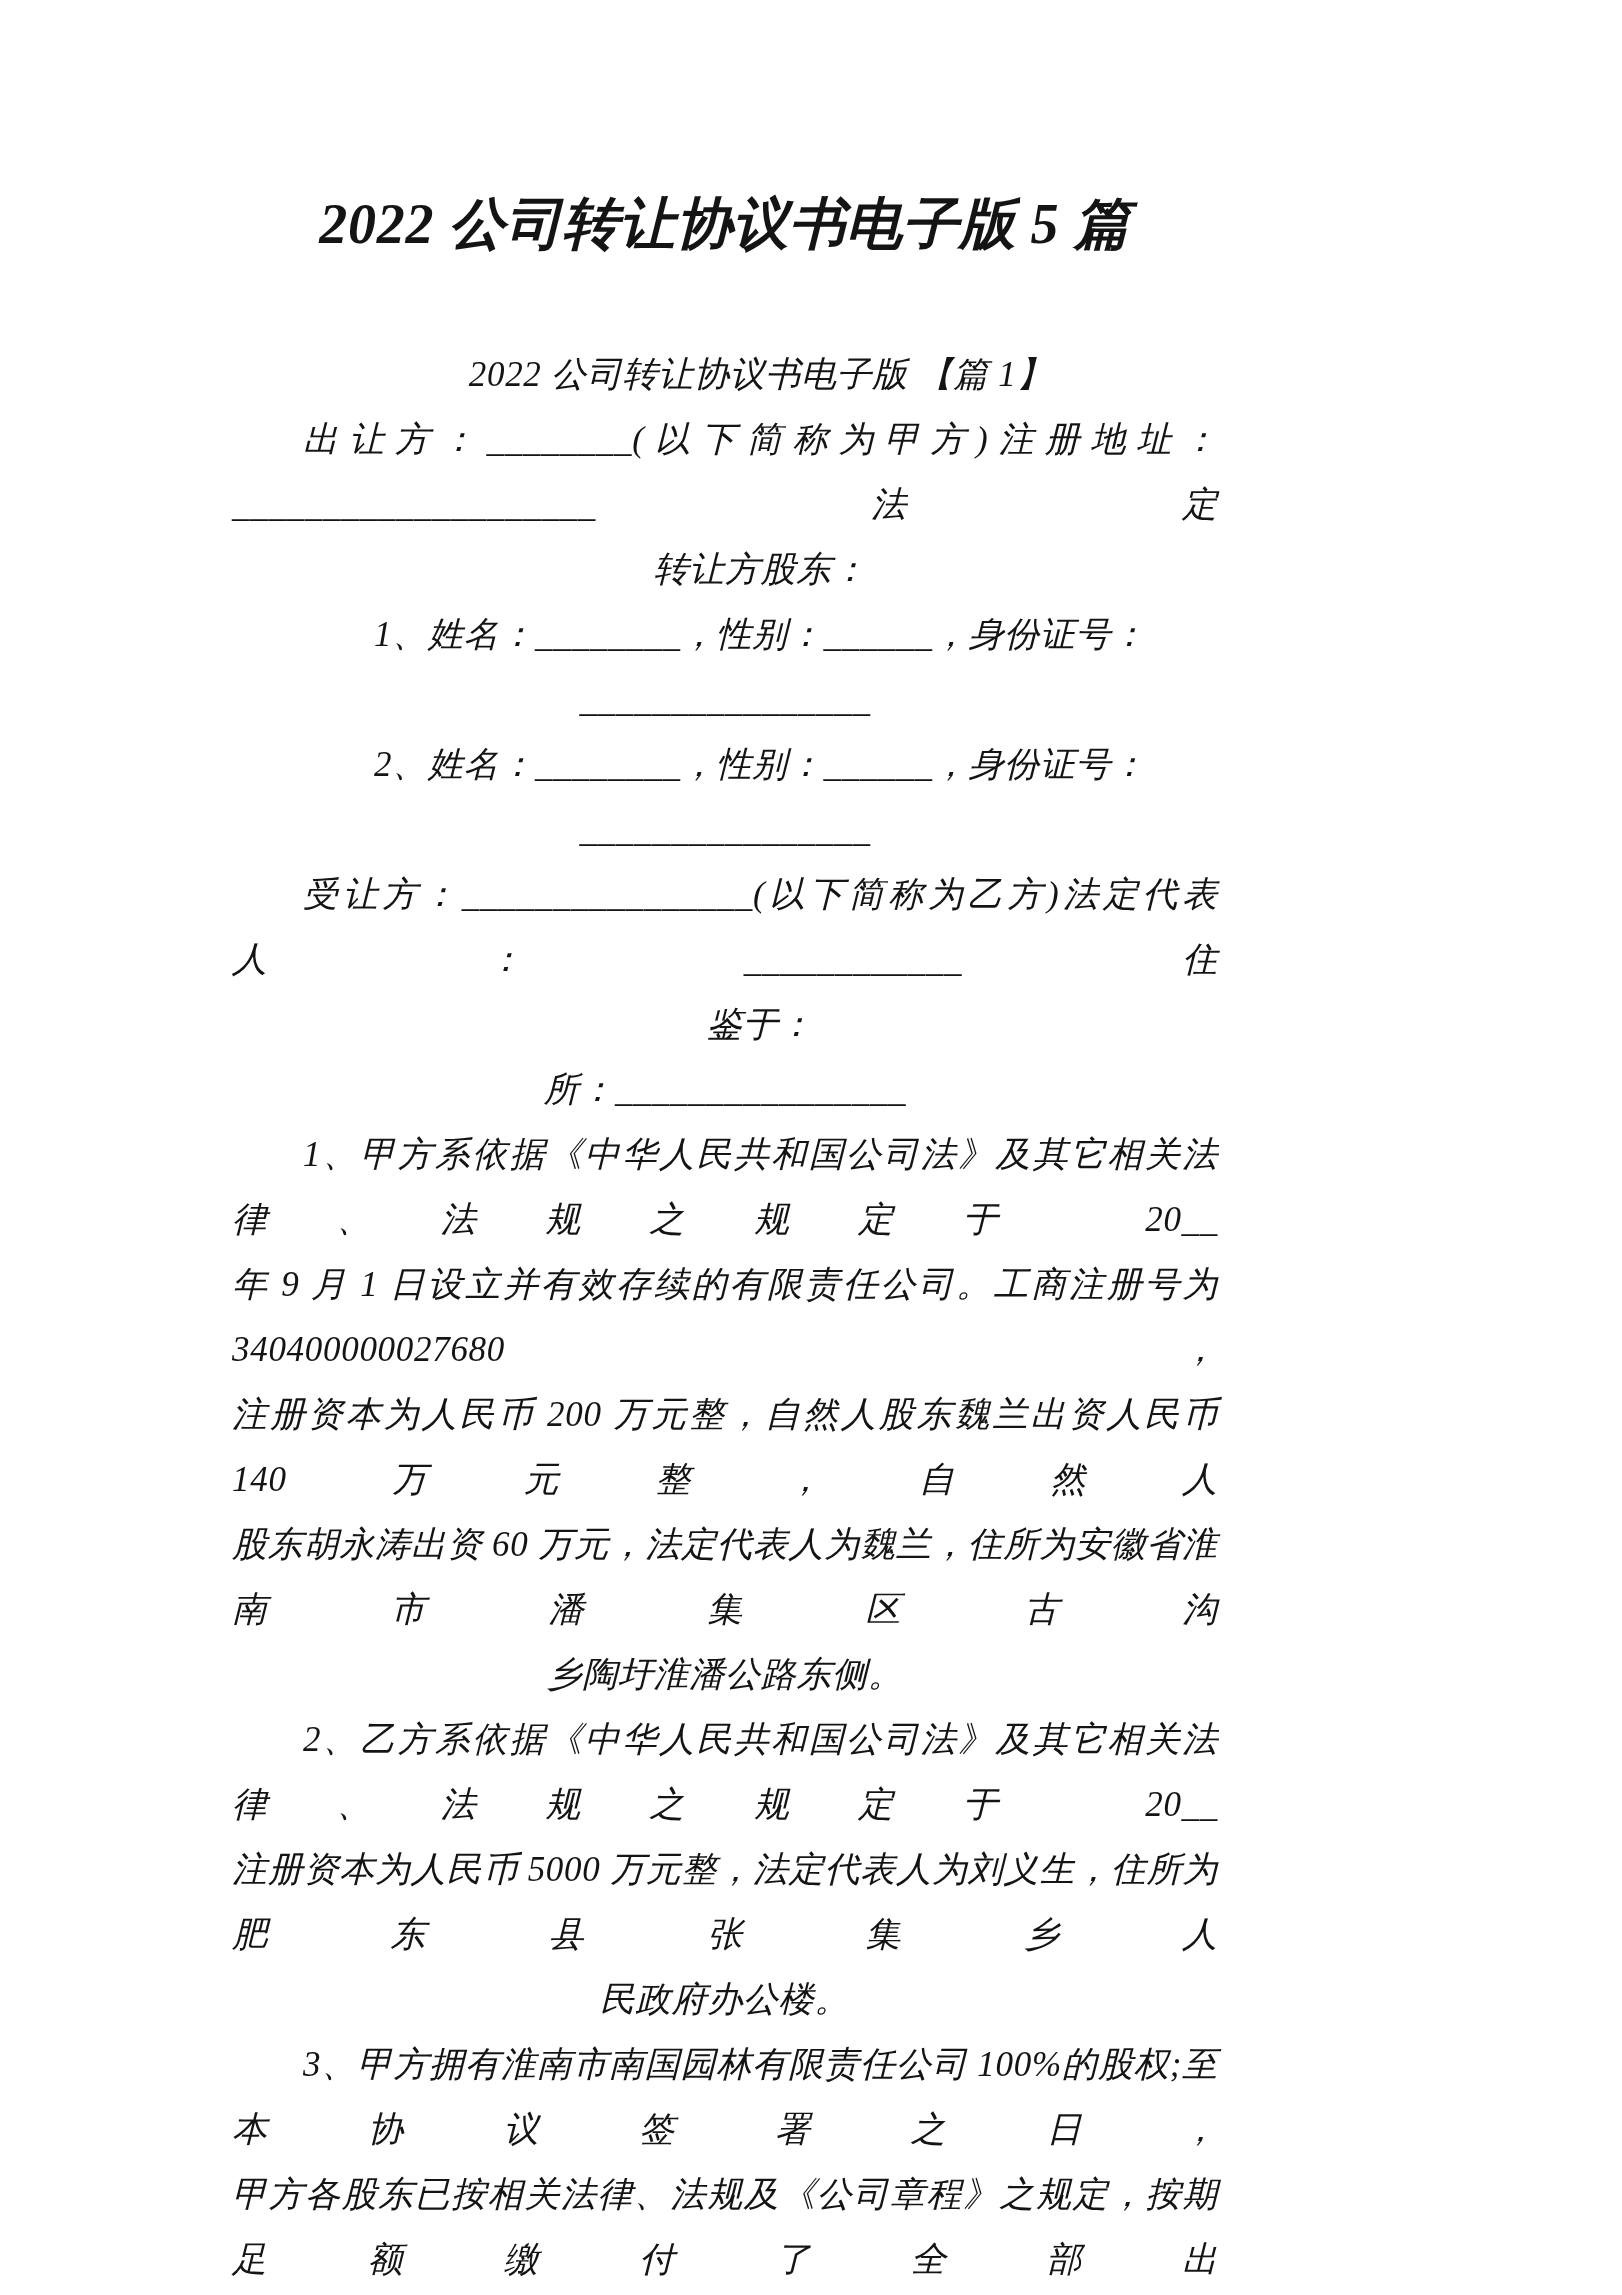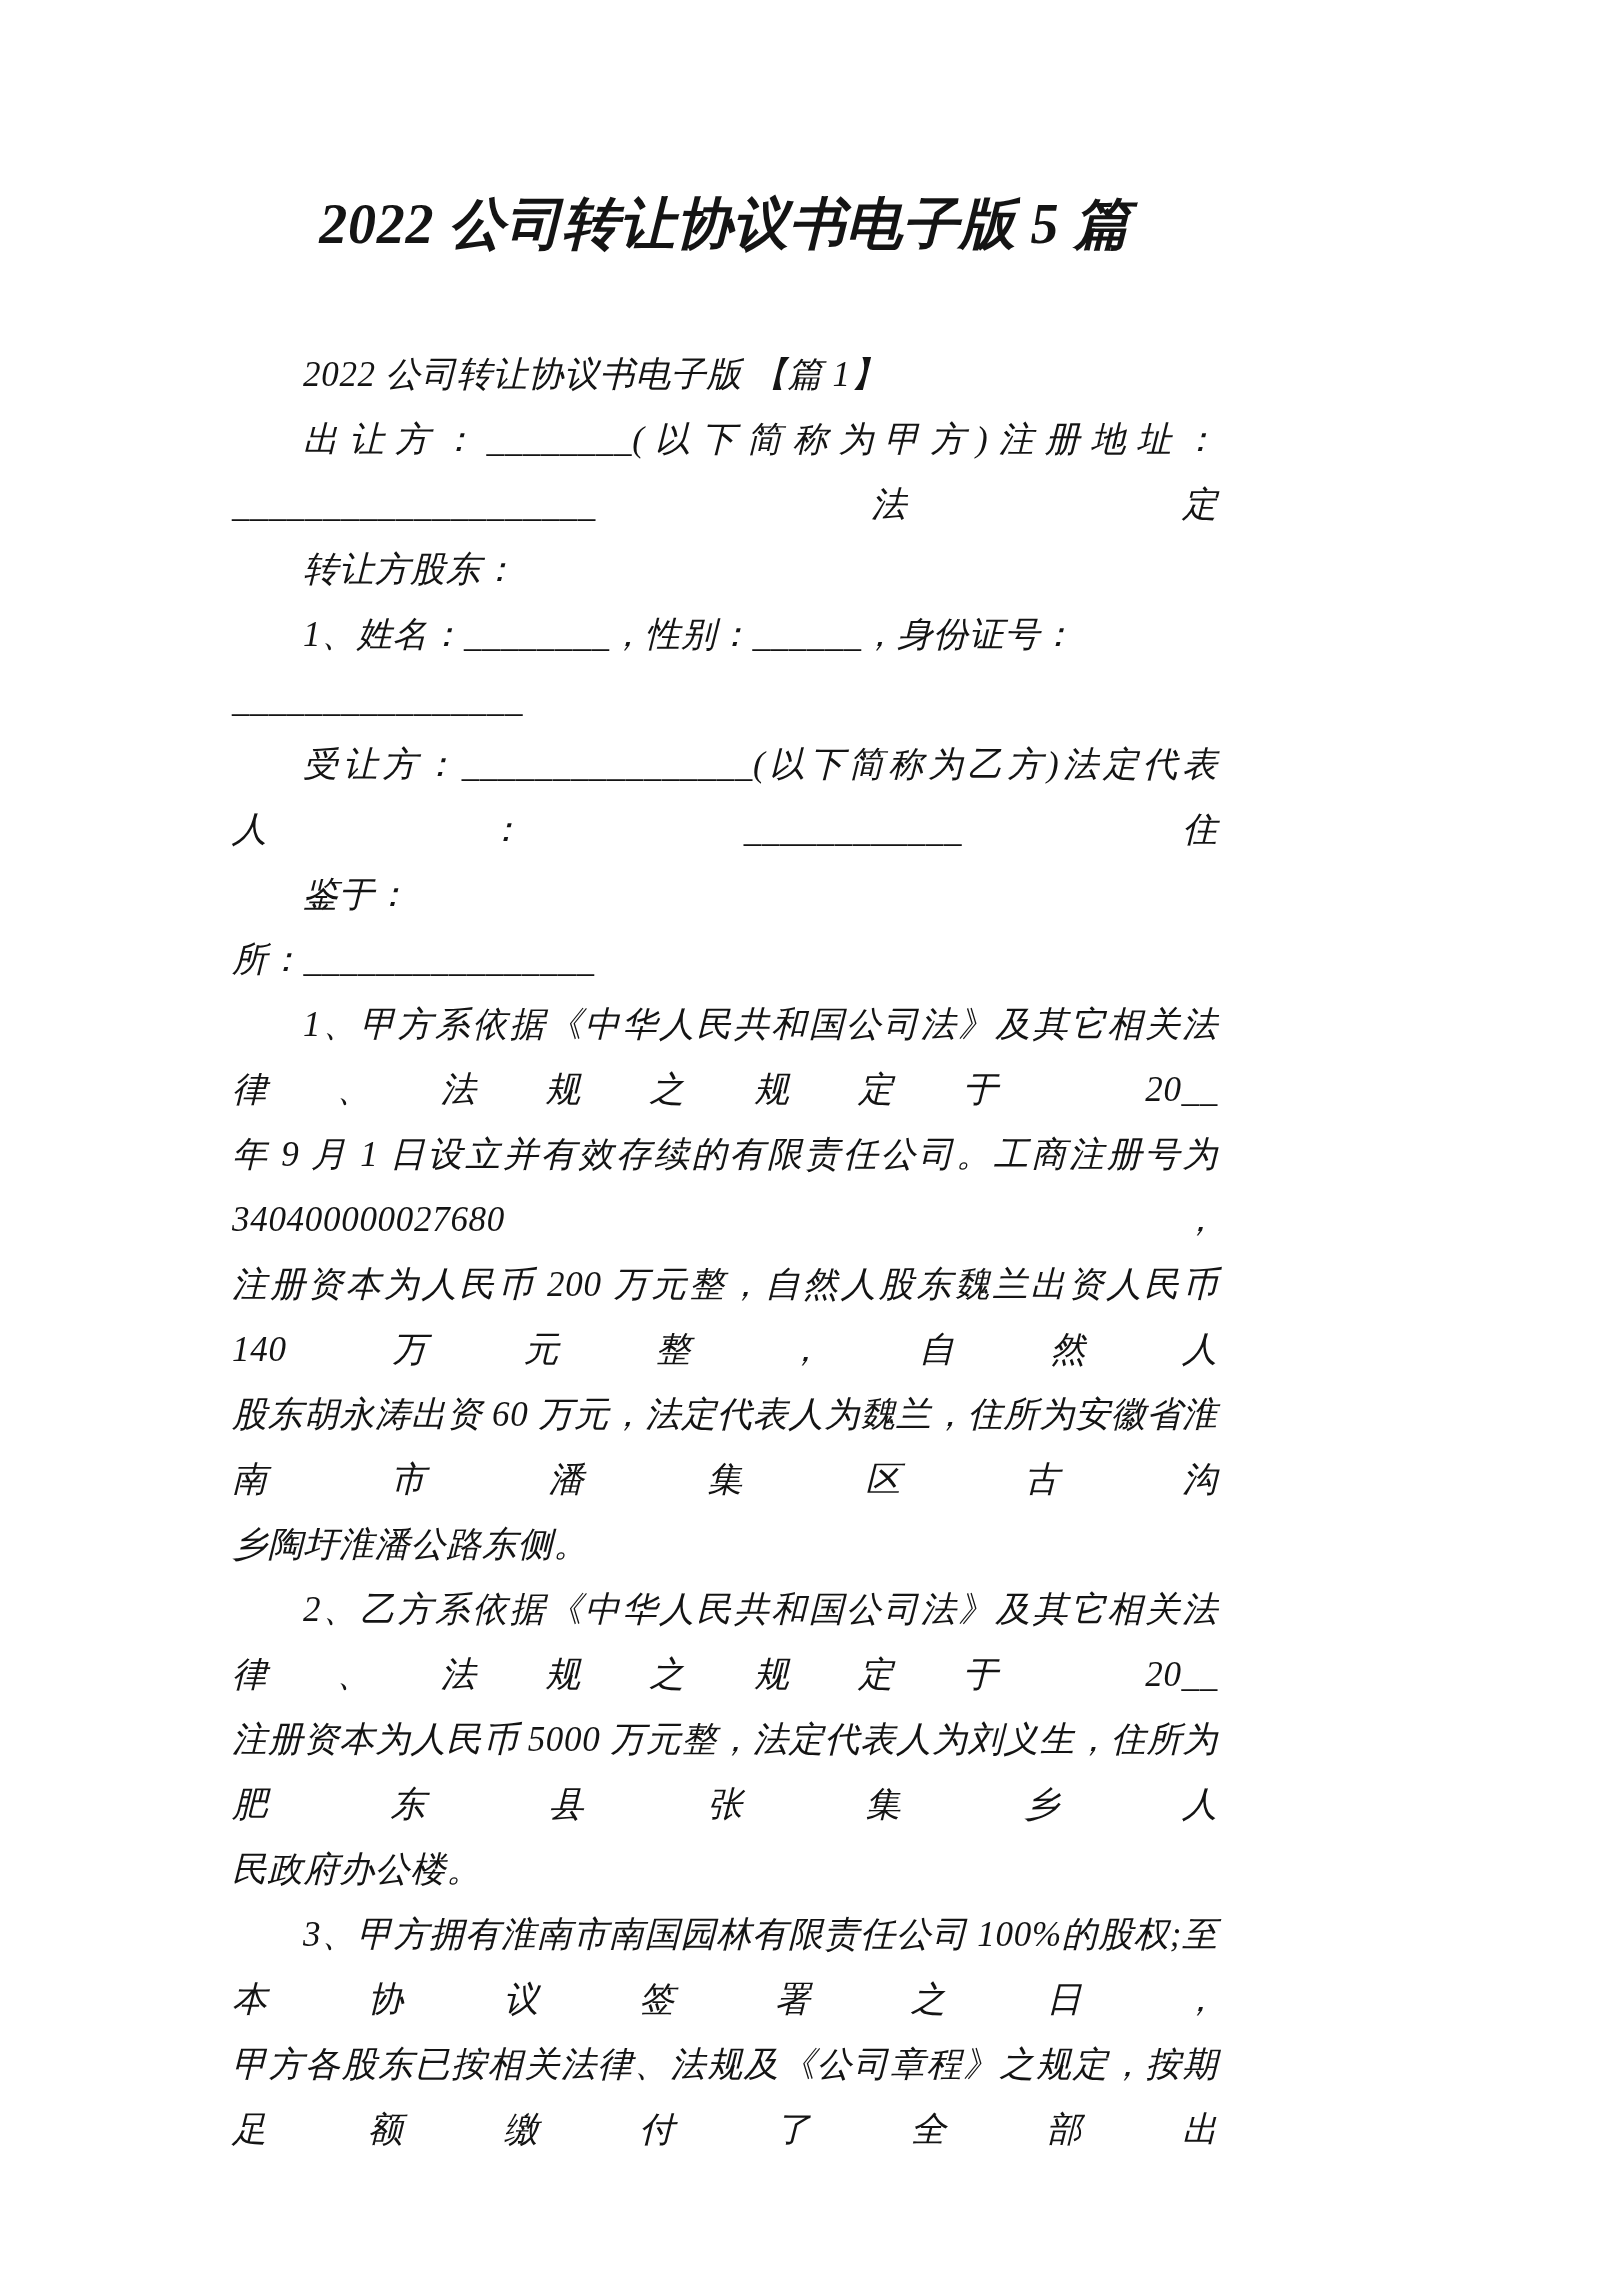--- a/index.html
+++ b/index.html
@@ -27,40 +27,41 @@
     letter-spacing: 0.7px;
     white-space: nowrap;
   }
   .doc-body {
     margin-top: 90px;
     font-size: 35px;
     line-height: 65px;
   }
   .line {
     min-height: 65px;
-    text-align: left;
+    text-align: center;
     letter-spacing: 0.7px;
   }
   .line.indent { text-indent: 71px; }
   .line.justify {
     text-align: justify;
     text-align-last: justify;
     font-style: italic;
   }
 </style>
 </head>
 <body>
 
 <div class="page">
   <h1 class="title">2022 公司转让协议书电子版 5 篇</h1>
   <div class="doc-body" id="doc-body">
       <div class="line indent">2022 公司转让协议书电子版 【篇 1】</div>
       <div class="line indent justify">出让方：________(以下简称为甲方)注册地址：____________________法定</div>
       <div class="line indent">转让方股东：</div>
       <div class="line indent">1、姓名：________，性别：______，身份证号：________________</div>
+      <div class="line indent">2、姓名：________，性别：______，身份证号：________________</div>
       <div class="line indent justify">受让方：________________(以下简称为乙方)法定代表人：____________住</div>
       <div class="line indent">鉴于：</div>
       <div class="line">所：________________</div>
       <div class="line indent justify">1、甲方系依据《中华人民共和国公司法》及其它相关法律、法规之规定于 20__</div>
       <div class="line justify">年 9 月 1 日设立并有效存续的有限责任公司。工商注册号为 340400000027680，</div>
       <div class="line justify">注册资本为人民币 200 万元整，自然人股东魏兰出资人民币 140 万元整，自然人</div>
       <div class="line justify">股东胡永涛出资 60 万元，法定代表人为魏兰，住所为安徽省淮南市潘集区古沟</div>
       <div class="line">乡陶圩淮潘公路东侧。</div>
       <div class="line indent justify">2、乙方系依据《中华人民共和国公司法》及其它相关法律、法规之规定于 20__</div>
       <div class="line justify">注册资本为人民币 5000 万元整，法定代表人为刘义生，住所为肥东县张集乡人</div>

